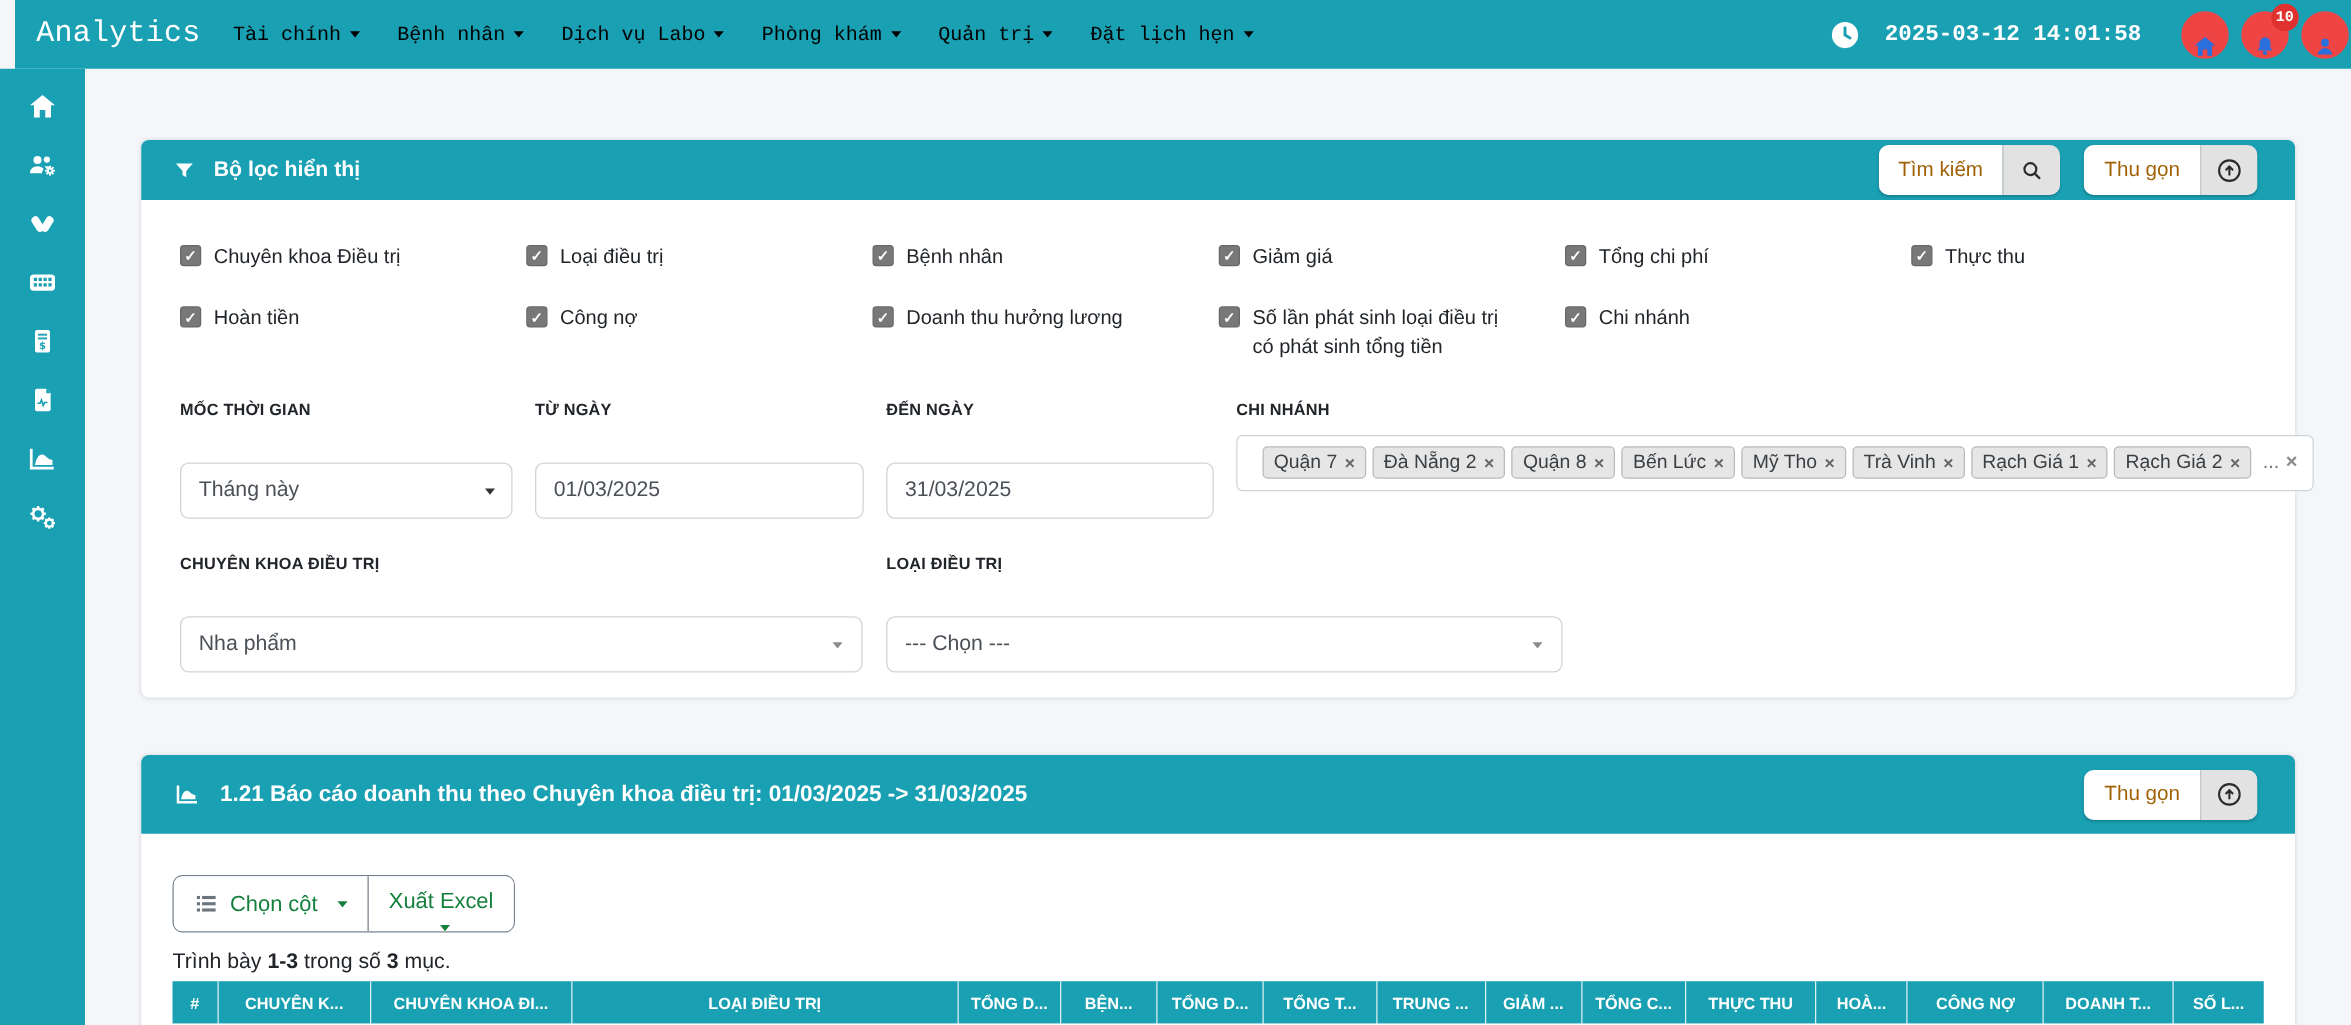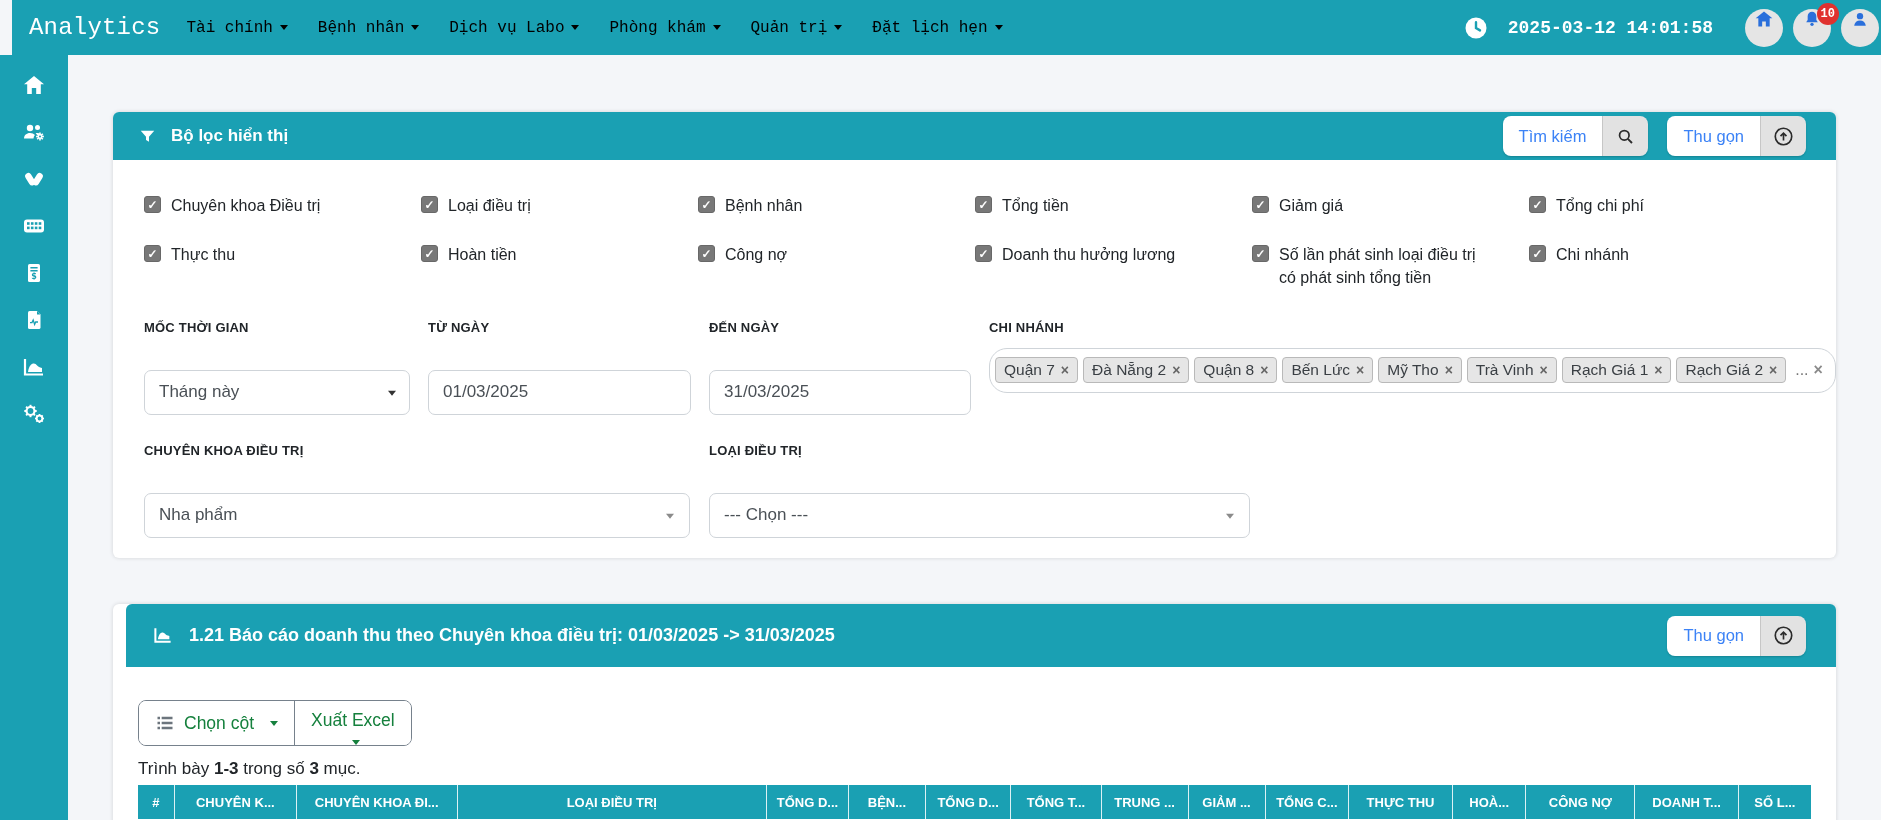--- a/index.html
+++ b/index.html
@@ -13,47 +13,47 @@
     position:absolute; top:0; left:12px; width:100%; height:55px;
     background:#1aa0b3; display:flex; align-items:center; z-index:10;font-family:Liberation Mono, monospace;
   }
   .brand { color:#fff; font-size:24px; padding:0 26px 0 17px; letter-spacing:.2px; }
   .nav-menu { display:flex; align-items:center; gap:30px; }
   .nav-item { color:#000000; font-size:16px; display:flex; align-items:center; cursor:pointer; white-space:nowrap; }
   .caret { display:inline-block; width:0; height:0; border-left:4.5px solid transparent;
     border-right:4.5px solid transparent; border-top:5.5px solid currentColor; margin-left:7px; }
   .nav-right { margin-left:auto; display:flex; align-items:center; gap:10px; padding-right:14px; }
   .timestamp { color:#fff; font-size:18px; font-weight:bold; margin:0 22px 0 10px; }
-  .circle-btn { position:relative; width:38px; height:38px; border-radius:50%; background:#e5e5e5;
-    display:flex; align-items:flex-start; justify-content:center; cursor:pointer; }
+  .circle-btn { position:relative; width:38px; height:38px; border-radius:50%; background:#ef4444;
+    display:flex; align-items:flex-end; justify-content:center; cursor:pointer; }
   .badge { position:absolute; top:-6px; right:-8px; min-width:22px; height:22px; border-radius:11px;
     background:#e0312e; color:#fff; font-size:12px; font-weight:bold;
     display:flex; align-items:center; justify-content:center; padding:0 4px; }
   
   .sidebar {
     position:absolute; top:55px; left:0; width:68px; height:765px;
     background:#1aa0b3; display:flex; flex-direction:column; align-items:center;
     padding-top:18px; gap:23px; z-index:9;
   }
   .side-item { width:40px; height:24px; display:flex; align-items:center; justify-content:center; cursor:pointer; }
   
   .card { position:absolute; left:113px; width:1723px; background:#fff;
     border-radius:6px; box-shadow:0 0 4px rgba(0,0,0,.14); }
   .card-filter { top:112px; height:446px; }
   .card-report { top:604px; height:230px; }
   .card-header { background:#1aa0b3; border-radius:6px 6px 0 0; display:flex; align-items:center;
     padding:0 30px 0 26px; color:#fff; }
   .card-filter .card-header { height:48px;align-items:center; }
-  .card-report .card-header { height:63px;margin-left:13px; }
+  .card-report .card-header { height:63px; }
   .card-title { font-weight:bold; font-size:17px; margin-left:15px; }
   .card-report .card-title { font-size:18px; }
   .header-tools { margin-left:auto; display:flex; align-items:center; gap:19px; }
   .io-group { display:flex; height:40px; border-radius:8px; overflow:hidden;
     box-shadow:0 1px 2px rgba(0,0,0,.18); cursor:pointer; }
-  .io-text { background:#fff; color:#3b82f6; font-size:16.5px; display:flex; align-items:center; padding:0 16px; }
+  .io-text { background:#fff; color:#a16207; font-size:16.5px; display:flex; align-items:center; padding:0 16px; }
   .io-icon { width:46px; background:#e2e2e2; border-left:1px solid #c6c6c6;
     display:flex; align-items:center; justify-content:center; }
   
   .cb-grid { display:grid; grid-template-columns:repeat(6,1fr); row-gap:26px; margin:34px 30px 0 31px; }
   .cb-item { display:flex; align-items:flex-start; gap:10px; font-size:16px; color:#212529; padding-right:40px; cursor:pointer; }
   .cb { width:17px; height:17px; min-width:17px; background:#787878; border:1px solid #686868; border-radius:3px;
     color:#fff; display:flex; align-items:center; justify-content:center; margin-top:2px; }
   .cb::after { content:"✓"; font-size:12px; font-weight:bold; line-height:1; }
   .cb-label { line-height:1.45; }
   
@@ -62,22 +62,22 @@
   .dd-grid { display:grid; grid-template-columns:546px 541px; column-gap:19px; margin:28px 30px 0 31px; }
   .control { position:relative; height:45px; border:1px solid #cfd4d9; border-radius:7px; background:#fff;
     display:flex; align-items:center; padding:0 14px; font-size:17px; color:#4a5056;margin-top:35px; }
   .control .sel-caret { position:absolute; right:13px; top:50%; transform:translateY(-25%);
     width:0; height:0; border-left:4.5px solid transparent; border-right:4.5px solid transparent;
     border-top:5.5px solid #333; }
   .control .s2-caret { position:absolute; right:15px; top:50%; transform:translateY(-25%);
     width:0; height:0; border-left:4px solid transparent; border-right:4px solid transparent;
     border-top:5px solid #8b8b8b; }
   input.control { width:100%; outline:none; font-family:"Liberation Sans",sans-serif; }
-  .tagbox { min-height:45px; border:1px solid #cfd4d9; border-radius:18px; background:#fff;
-    display:flex; align-items:center; padding:4px 12px 4px 5px; gap:5px; flex-wrap:nowrap; overflow:hidden; }
+  .tagbox { min-height:45px; border:1px solid #cfd4d9; border-radius:5px; background:#fff;
+    display:flex; align-items:center; padding:4px 12px 4px 20px; gap:5px; flex-wrap:nowrap; overflow:hidden; }
   .chip { display:flex; align-items:center; gap:6px; background:#e6e6e6; border:1px solid #b9b9b9;
     border-radius:4px; padding:3px 8px; font-size:15.5px; color:#3a3f44; white-space:nowrap; cursor:default; }
   .chip-x { color:#666; font-weight:bold; font-size:14px; cursor:pointer; }
   .tag-more { color:#777; font-size:16px; margin-left:4px; }
   .tag-clear { margin-left:auto; color:#8a8a8a; font-weight:bold; font-size:16px; cursor:pointer; }
   
   .report-body { padding:33px 25px 0 25px; }
   .btn-group { display:inline-flex; border:1px solid #76818c; border-radius:8px; overflow:hidden; background:#fff; }
   .btn { display:flex; align-items:center; gap:9px; padding:0 16px; height:44px;
     color:#15803d; font-size:17.5px; cursor:pointer; background:#fff; }
@@ -275,24 +275,20 @@
           <span class="cb"></span>
           <span class="cb-label">Chuyên khoa Điều trị</span>
         </div>
       <div class="cb-item">
           <span class="cb"></span>
           <span class="cb-label">Loại điều trị</span>
         </div>
       <div class="cb-item">
           <span class="cb"></span>
           <span class="cb-label">Bệnh nhân</span>
-        </div>
-      <div class="cb-item">
-          <span class="cb"></span>
-          <span class="cb-label">Tổng tiền</span>
         </div>
       <div class="cb-item">
           <span class="cb"></span>
           <span class="cb-label">Giảm giá</span>
         </div>
       <div class="cb-item">
           <span class="cb"></span>
           <span class="cb-label">Tổng chi phí</span>
         </div>
       <div class="cb-item">

